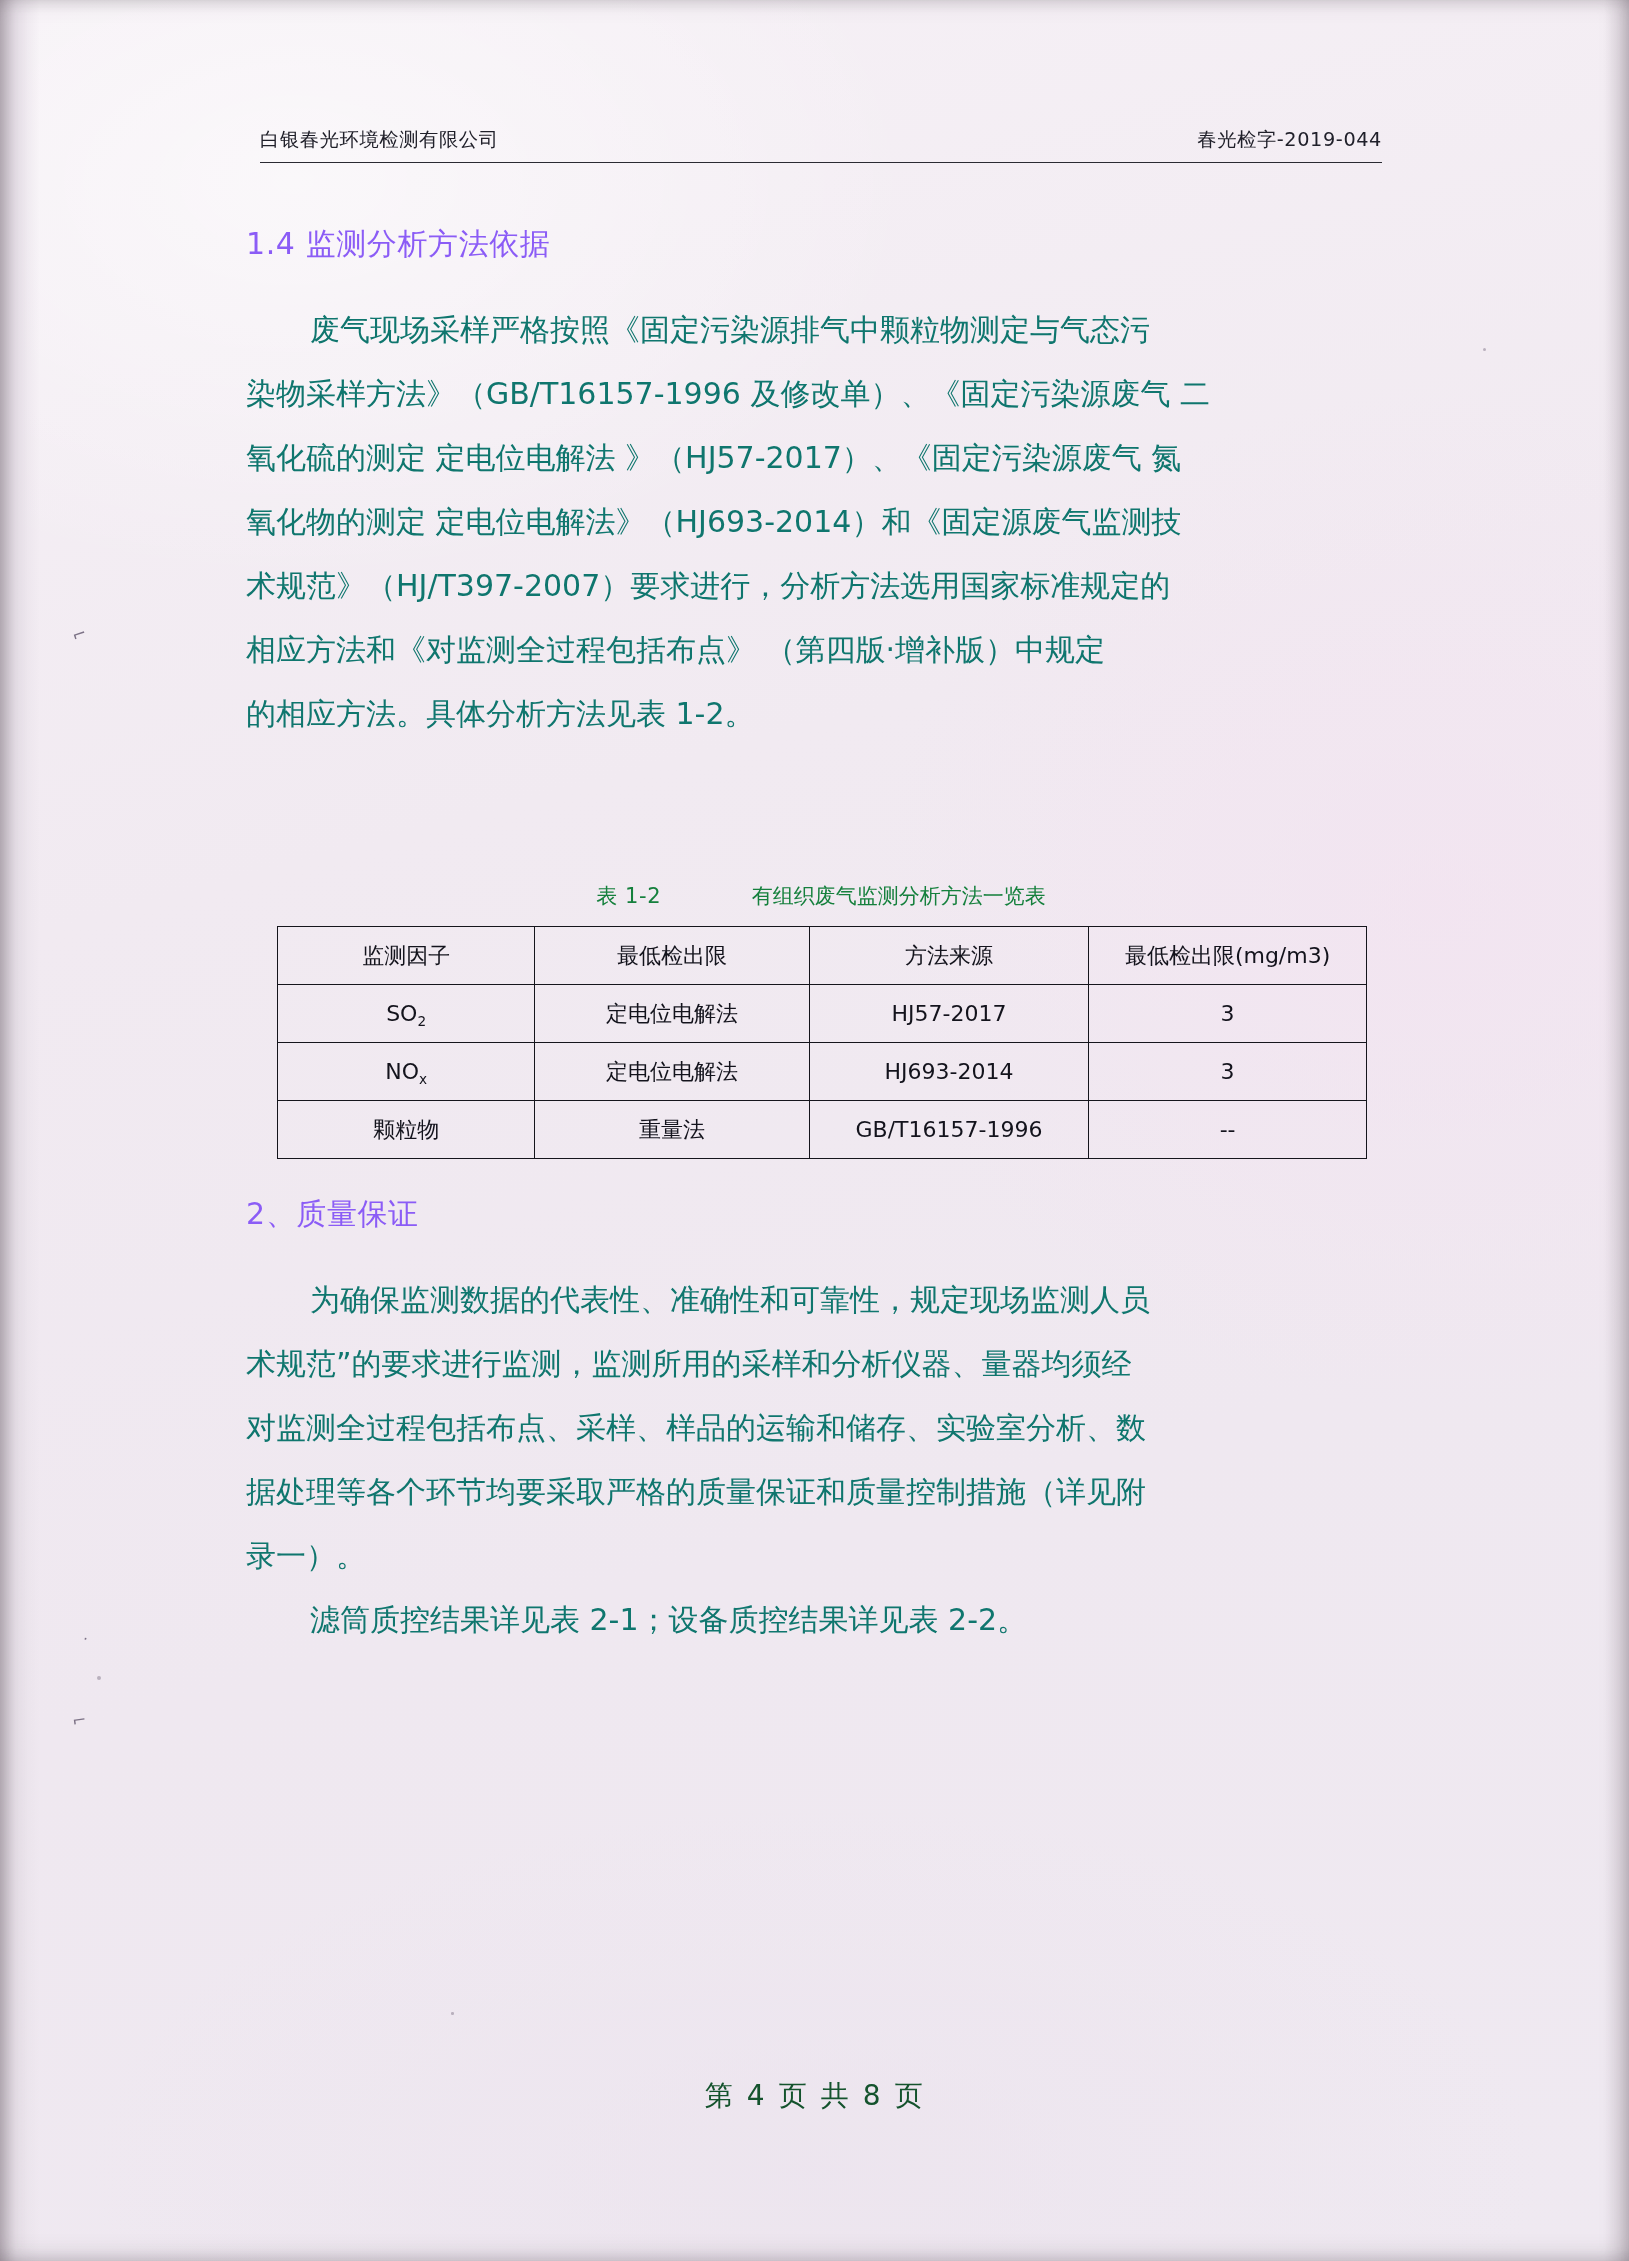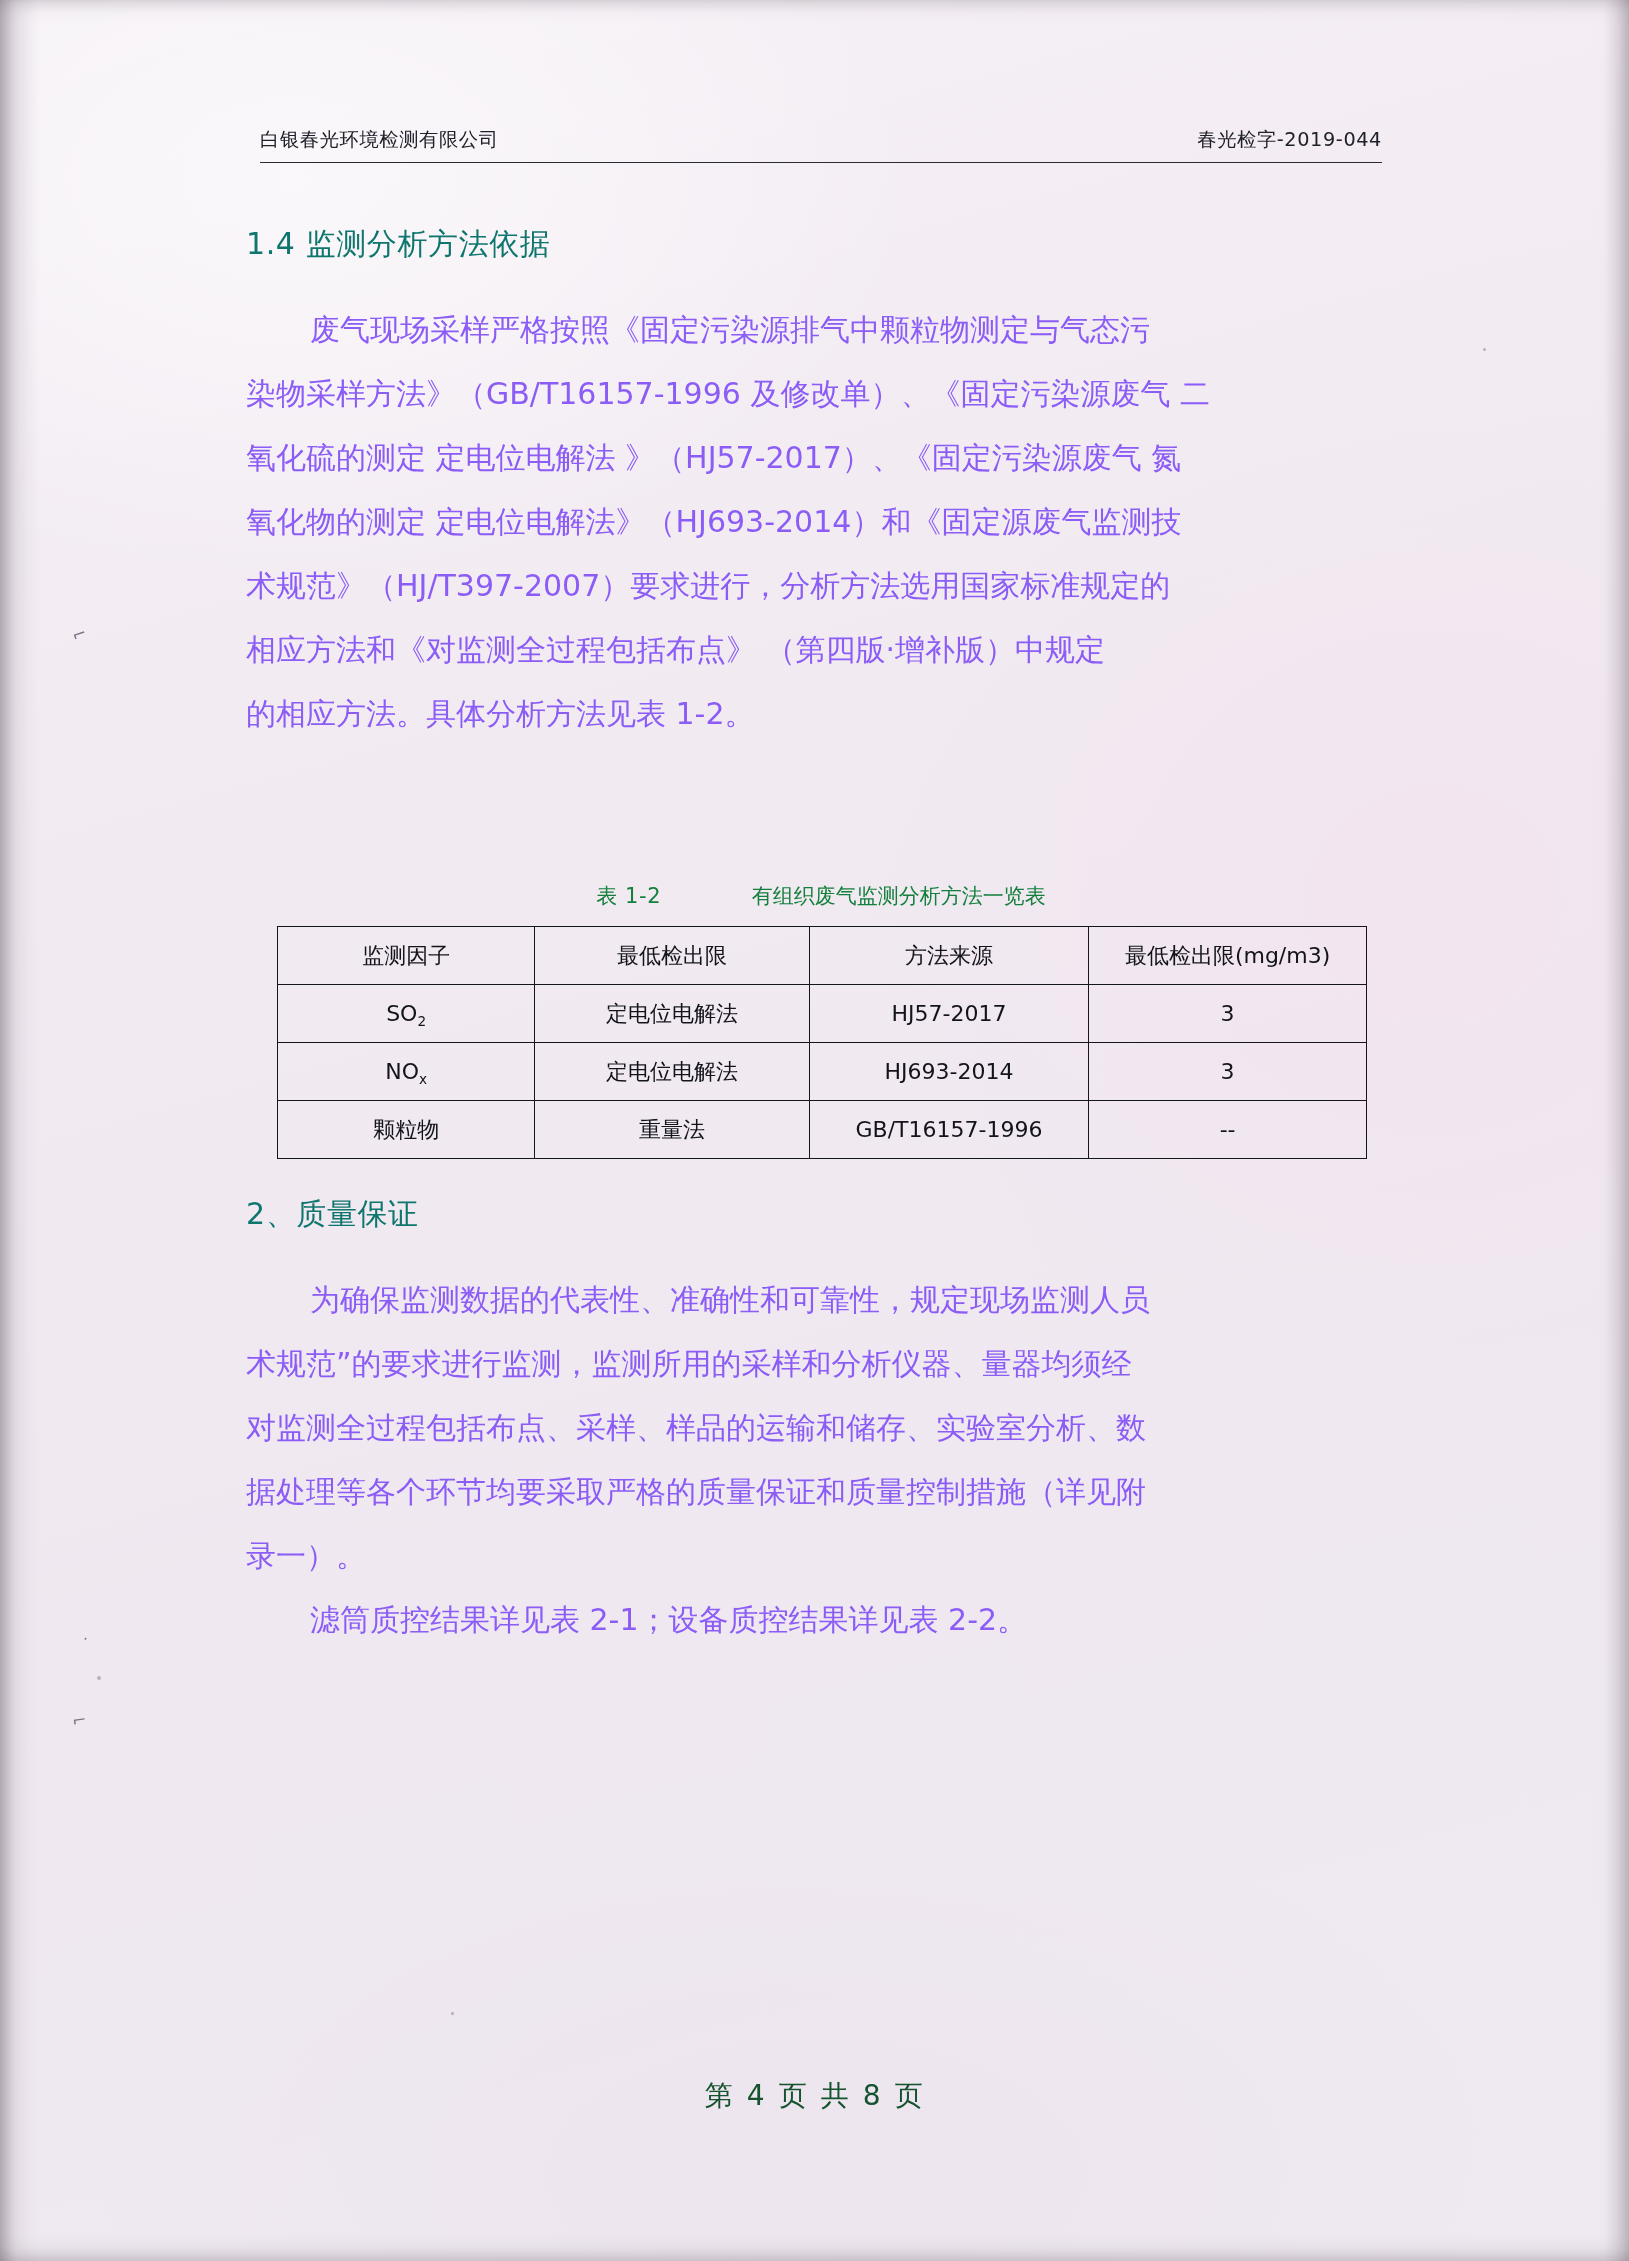--- a/index.html
+++ b/index.html
@@ -79,30 +79,30 @@
     top: 162px;
     width: 1122px;
     height: 1.3px;
     background: #2a2a32;
   }
 
   
   .h-sect {
     position: absolute;
     font-size: 30px;
-    color: #0f766e;
+    color: #8b5cf6;
     font-family: "DejaVu Sans", sans-serif;
     letter-spacing: 0.6px;
     white-space: nowrap;
   }
   .para {
     position: absolute;
     font-size: 30px;
     line-height: 64px;
-    color: #8b5cf6;
+    color: #0f766e;
     font-family: "DejaVu Sans", sans-serif;
     letter-spacing: 0px;
   }
   .para .ln { display: block; white-space: nowrap; }
   .indent { padding-left: 64px; }
 
   
   .tbl-cap {
     position: absolute;
     left: 260px;

